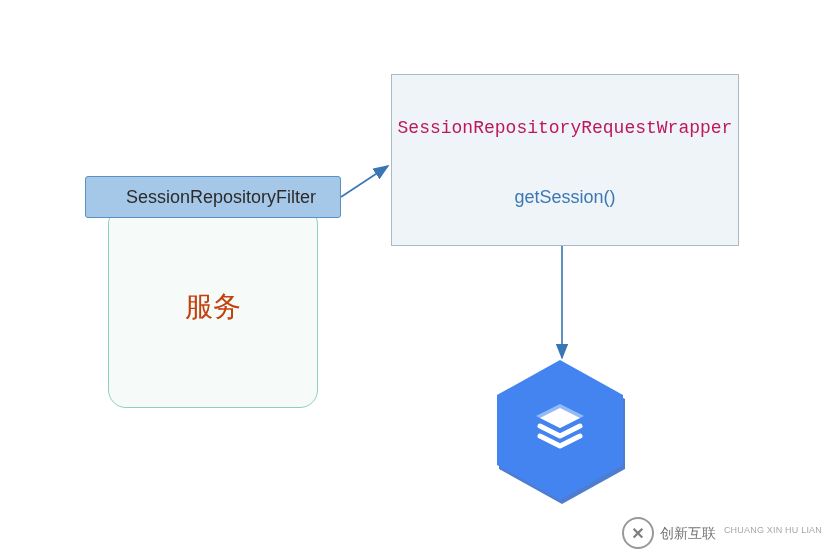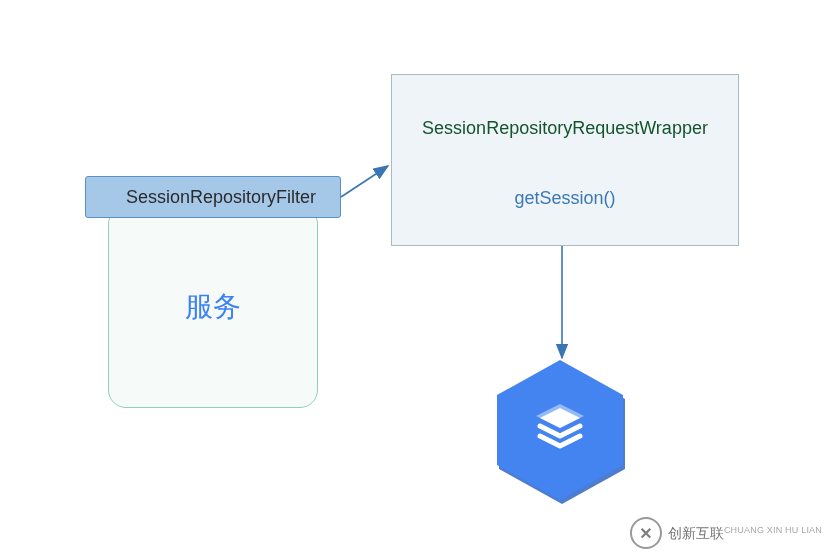--- a/index.html
+++ b/index.html
@@ -23,21 +23,21 @@
   
   .service-box {
     left: 108px;
     top: 206px;
     width: 210px;
     height: 202px;
     border: 1px solid #8fd1b8;
     background: #f6fbf9;
     border-radius: 18px;
     font-size: 28px;
-    color: #3b82f6;
+    color: #c2410c;
   }
   
   .filter-box {
     left: 85px;
     top: 176px;
     width: 256px;
     height: 42px;
     background: #a6c8e8;
     border: 1px solid #5a91c4;
     font-size: 18px;
@@ -52,21 +52,22 @@
     width: 348px;
     height: 172px;
     background: #eef4f7;
     border: 1px solid #aab9c2;
     flex-direction: column;
     gap: 24px;
     padding-top: 6px;
   }
   .wrapper-title {
     font-size: 18px;
-    color: #14532d;
+    color: #be185d;
+    font-family: Liberation Mono, monospace;
   }
   .wrapper-method {
     font-size: 18px;
     color: #3c78b4;
     margin-top: 25px;
   }
   
   .hex-wrap {
     left: 475px;
     top: 360px;
@@ -132,21 +133,21 @@
     border-radius: 50%;
     display: flex; align-items: center; justify-content: center;
     font-size: 16px; color: #555;
     font-weight: bold;
   }
   .wm-text {
     display: flex; line-height: 1;
     font-size: 12px;
   }
   .wm-cn { color: #444; font-size: 14px; }
-  .wm-en { color: #888; font-size: 9px; letter-spacing: 0.2px; }
+  .wm-en { color: #888; font-size: 9px; letter-spacing: 0.2px; margin-left: 8px; }
 </style>
 </head>
 <body>
 
 <div class="node service-box">
   <span>服务</span>
 </div>
 
 <div class="node filter-box">
   <span>SessionRepositoryFilter</span>

